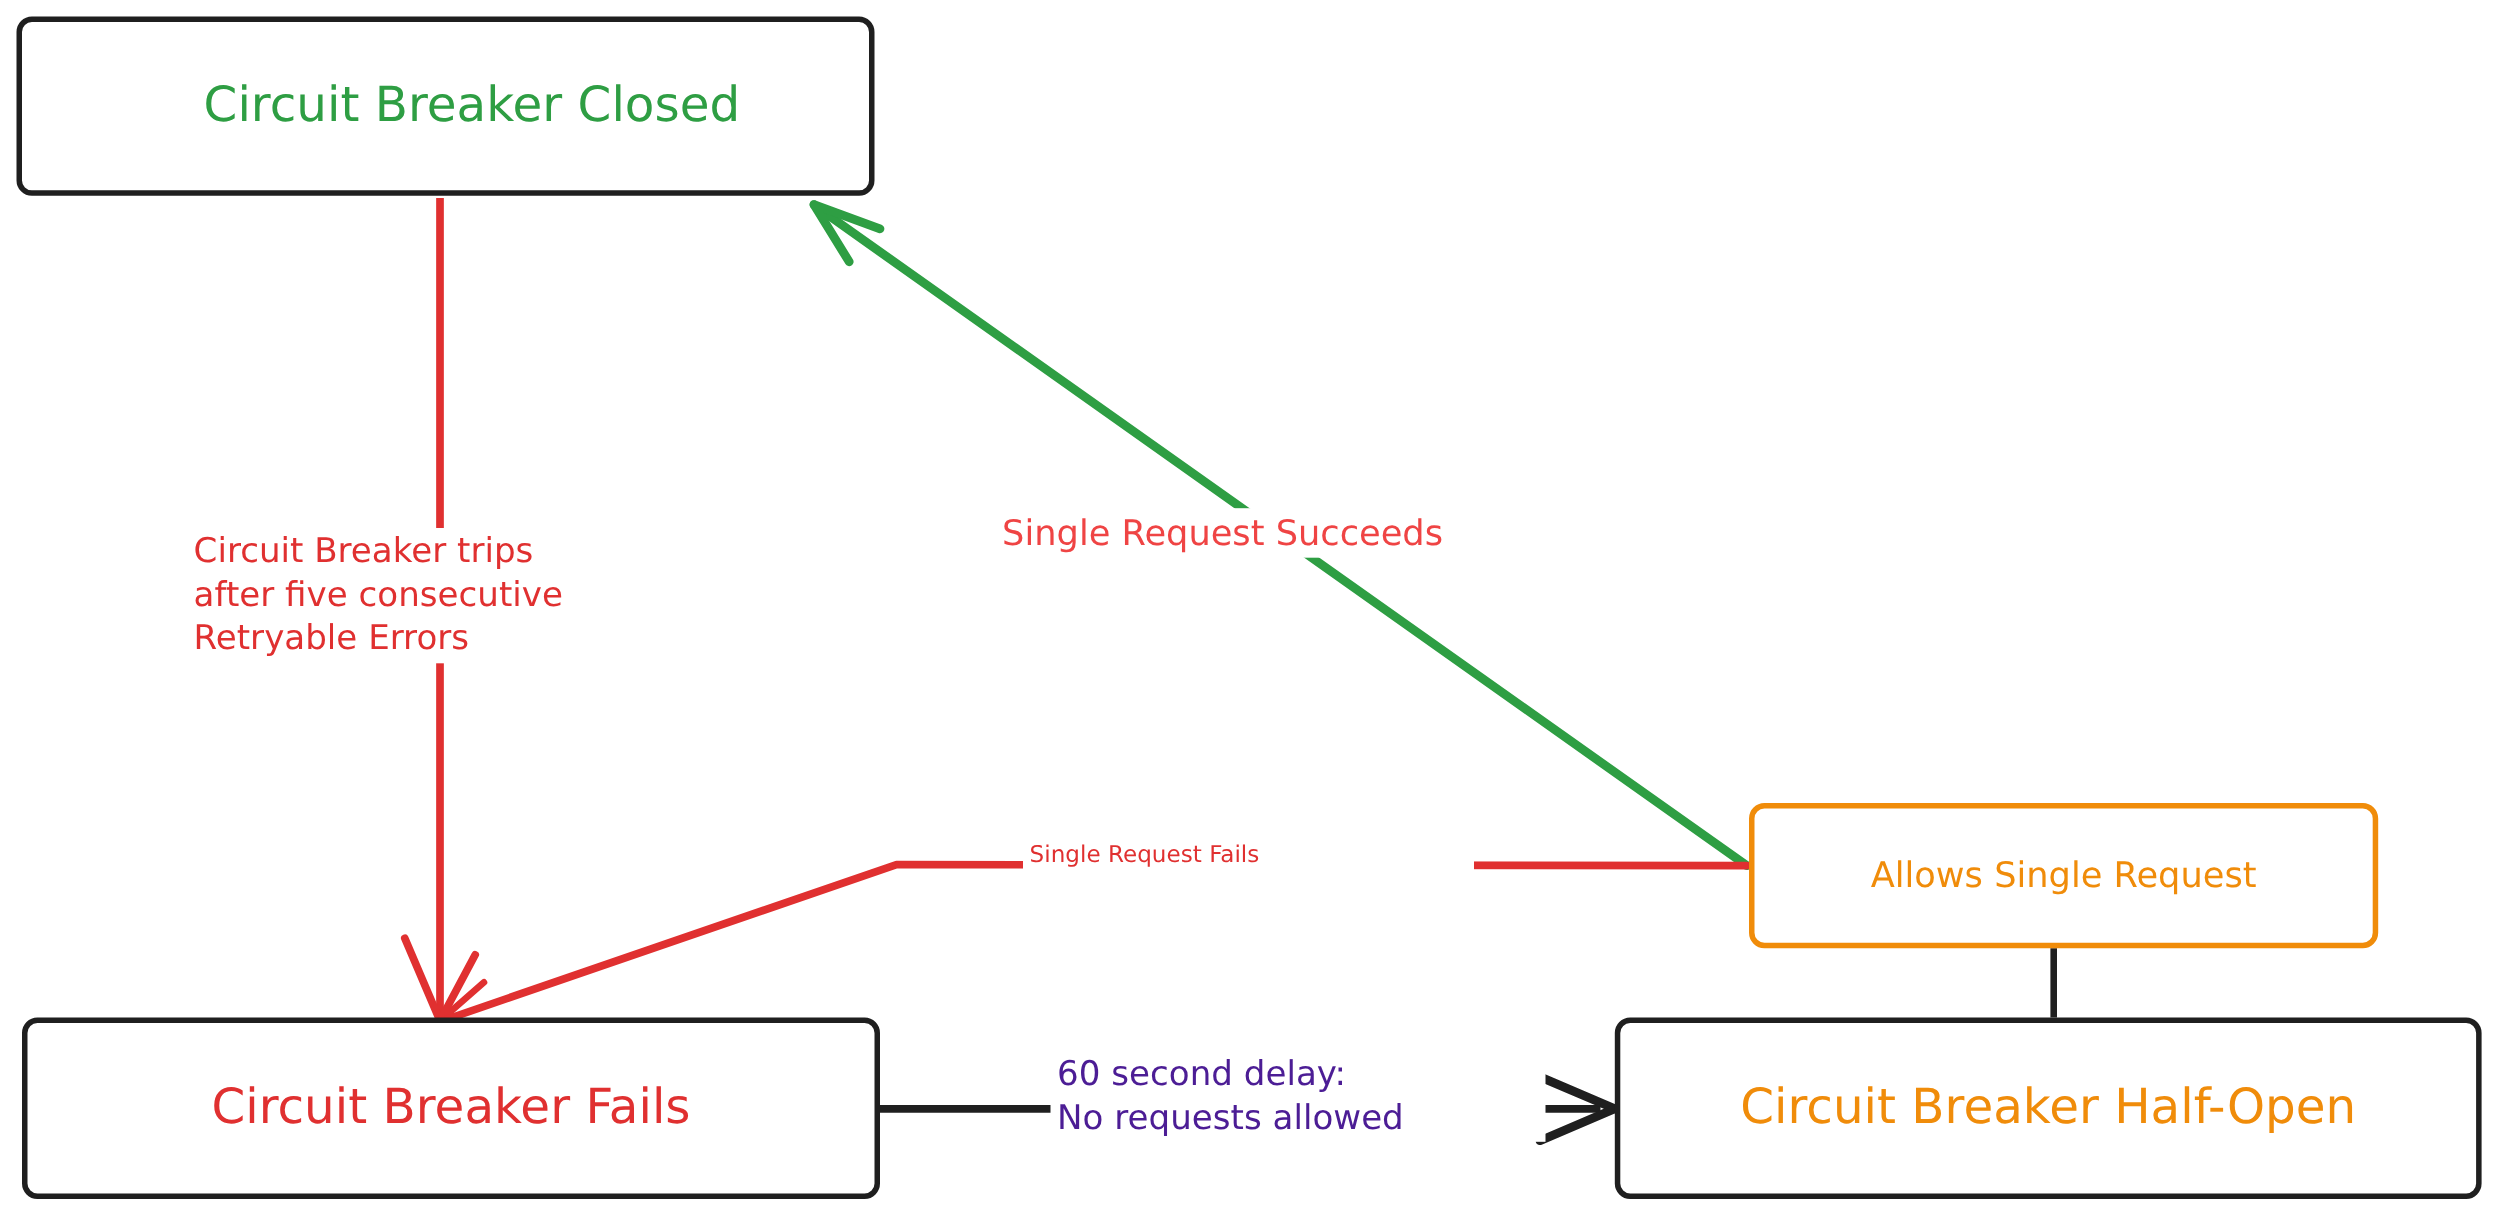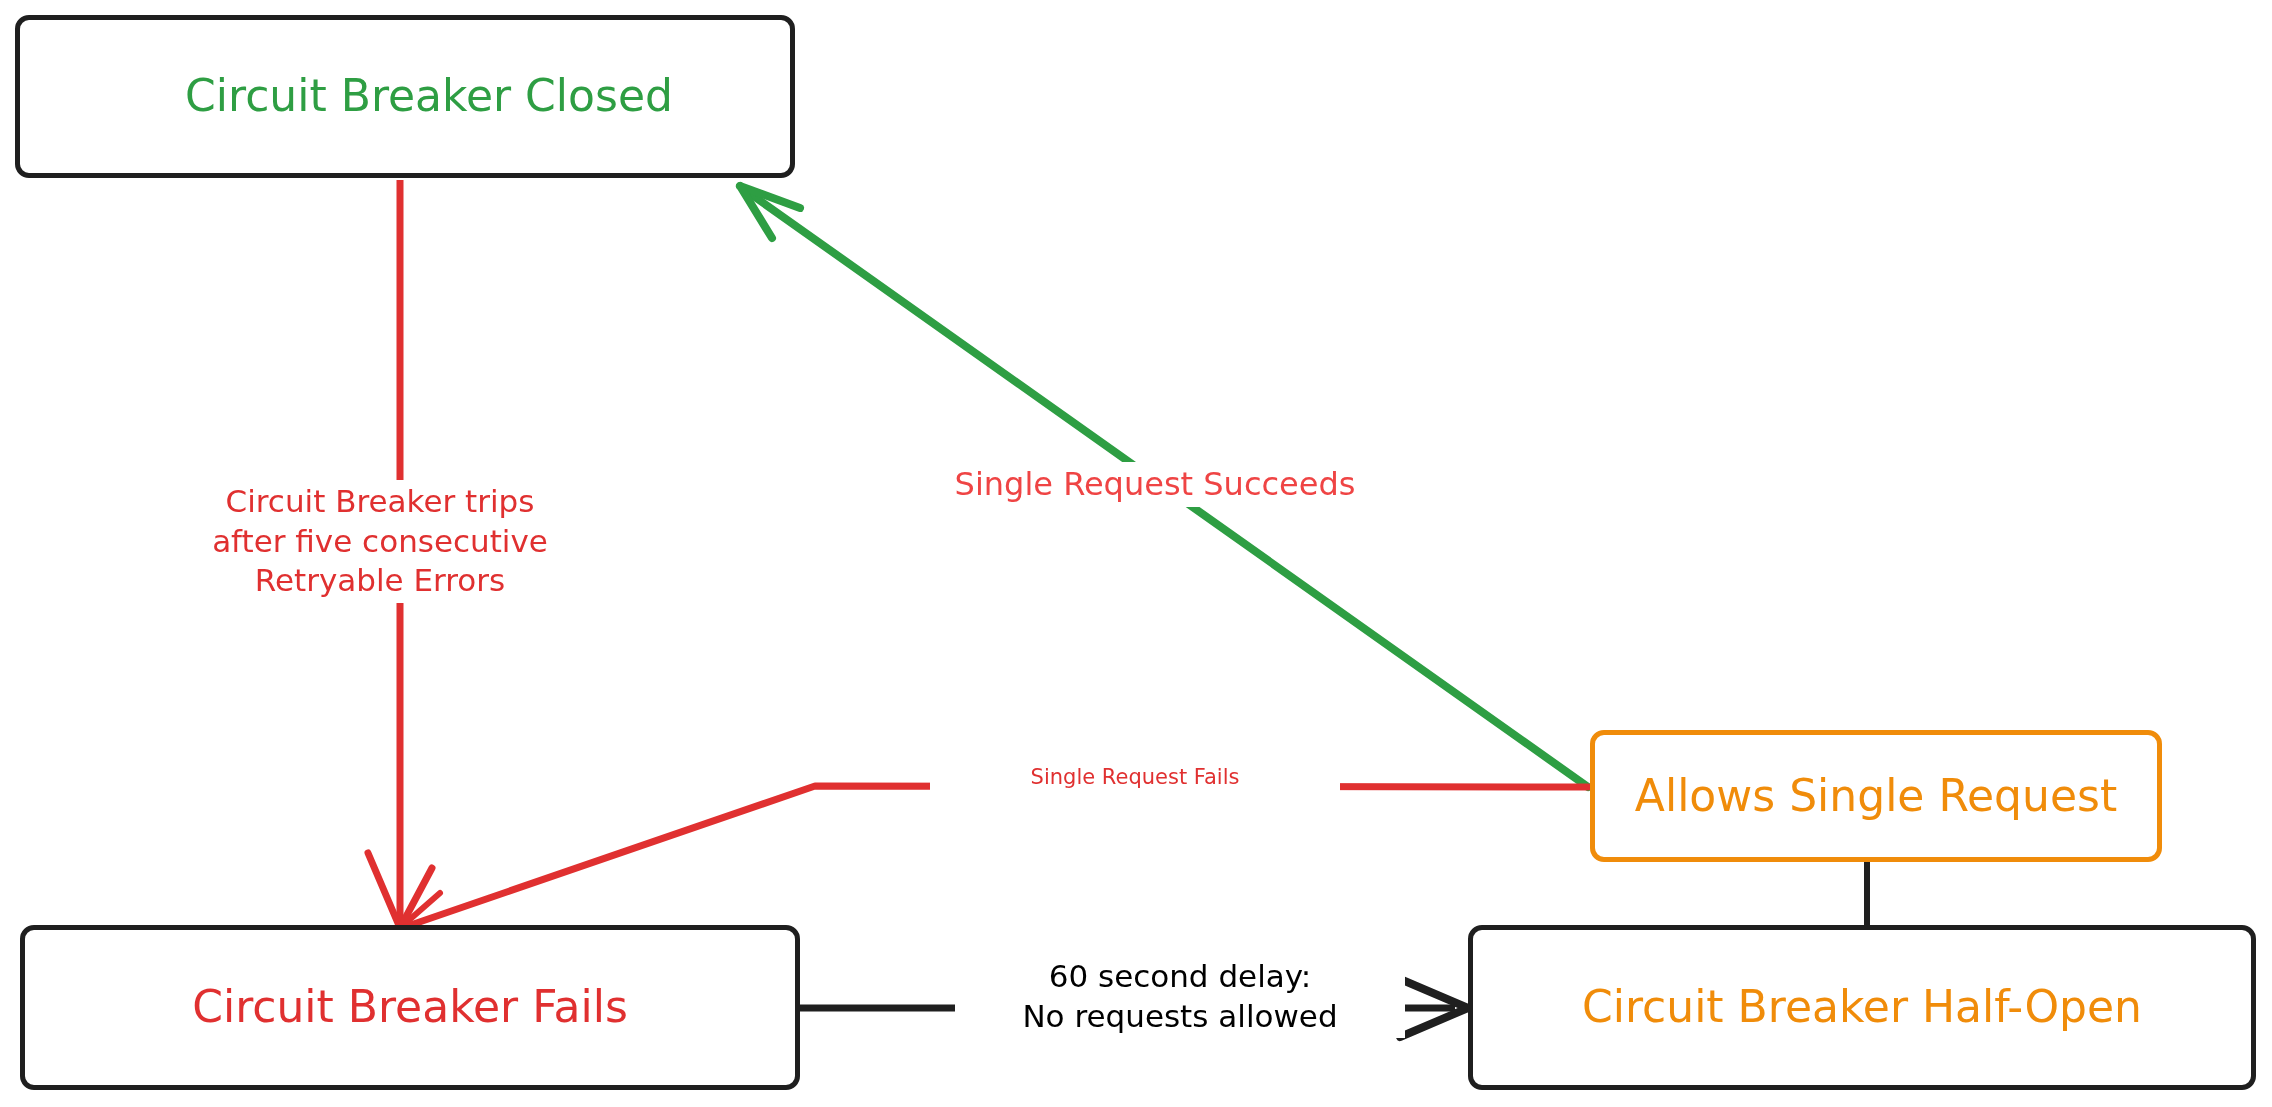--- a/index.html
+++ b/index.html
@@ -54,48 +54,48 @@
   .lbl-orange { color: #f08c0a; }
 
   #node-closed    { left: 15px;   top: 15px;   width: 780px; height: 163px; }
   #node-open      { left: 20px;   top: 925px;  width: 780px; height: 165px; }
   #node-halfopen  { left: 1468px; top: 925px;  width: 788px; height: 165px; }
   #node-allows    { left: 1590px; top: 730px;  width: 572px; height: 132px; }
 
   #node-closed   .node-label { font-size: 44px; margin-left: 48px; }
   #node-open     .node-label { font-size: 44px; }
   #node-halfopen .node-label { font-size: 44px; }
-  #node-allows   .node-label { font-size: 44px; }
+  #node-allows   .node-label { font-size: 32px; }
 
   .edge-label {
     position: absolute;
     z-index: 4;
     background: #ffffff;
-    text-align: center;
+    text-align: left;
     line-height: 1.28;
     font-family: "DejaVu Sans", sans-serif;
     white-space: pre-line;
     padding: 2px 6px;
     box-sizing: border-box;
   }
   #edgelabel-trips {
     left: 170px; top: 480px; width: 420px;
     font-size: 31px; color: #e03030;
   }
   #edgelabel-succeeds {
     left: 905px; top: 462px; width: 500px;
     font-size: 32px; color: #ef4444;
   }
   #edgelabel-fails {
     left: 930px; top: 762px; width: 410px;
     font-size: 21px; color: #e03030;
   }
   #edgelabel-delay {
     left: 955px; top: 955px; width: 450px;
-    font-size: 31px; color: #000000;
+    font-size: 31px; color: #4c1d95;
   }
 </style>
 </head>
 <body>
 
 <div id="diagram-root">
 
   <svg id="edge-layer" viewBox="0 0 2272 1107" width="2272" height="1107" xmlns="http://www.w3.org/2000/svg">
 
     <g>

